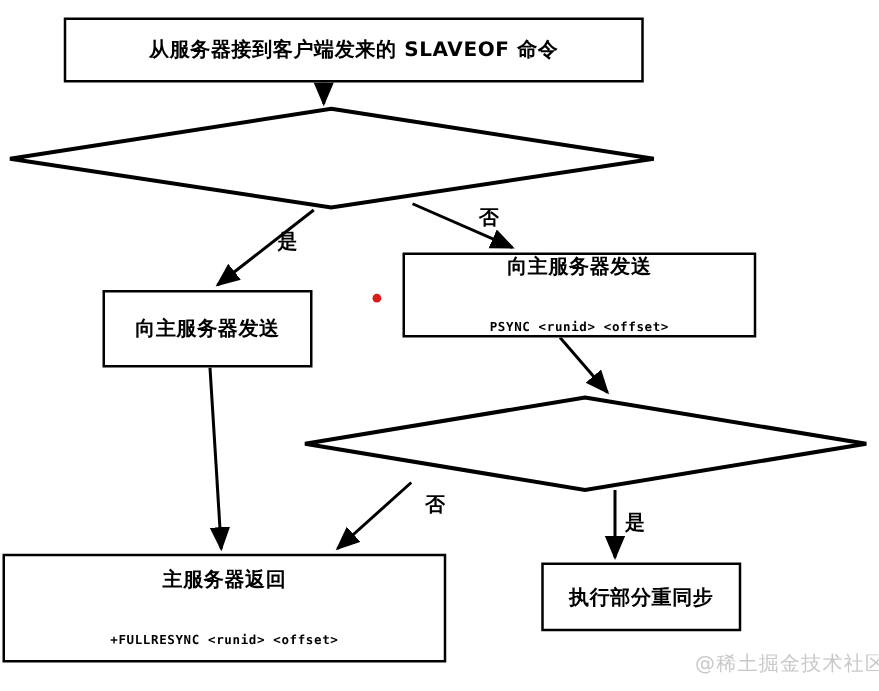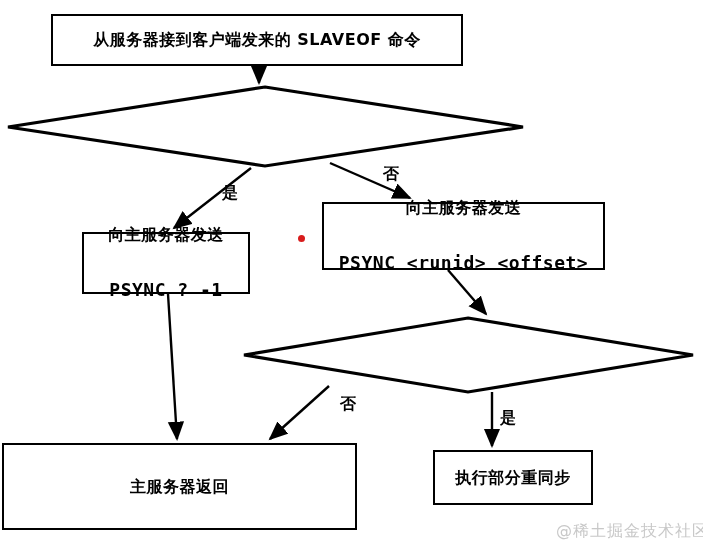--- a/index.html
+++ b/index.html
@@ -43,21 +43,21 @@
     font-family: "DejaVu Sans", "Liberation Sans", sans-serif;
     font-weight: bold;
     font-size: 16px;
     line-height: 1.35;
     letter-spacing: 0.5px;
     white-space: nowrap;
   }
   .mono {
     font-family: "DejaVu Sans Mono", "Liberation Mono", monospace;
     font-weight: bold;
-    font-size: 18px;
+    font-size: 10px;
     line-height: 1.4;
     letter-spacing: 0.5px;
     white-space: nowrap;
     margin-top: 32px;
   }
   .diamond-label {
     position: absolute;
     display: flex;
     align-items: center;
     justify-content: center;
@@ -124,44 +124,44 @@
 
     <line x1="168" y1="294" x2="177" y2="439" stroke="#000000" stroke-width="2.4" marker-end="url(#arrowhead)"></line>
 
     <line x1="448" y1="270" x2="486" y2="314" stroke="#000000" stroke-width="2.4" marker-end="url(#arrowhead)"></line>
 
     <line x1="329" y1="386" x2="270" y2="439" stroke="#000000" stroke-width="2.4" marker-end="url(#arrowhead)"></line>
 
     <line x1="492" y1="392" x2="492" y2="446" stroke="#000000" stroke-width="2.4" marker-end="url(#arrowhead)"></line>
   </svg>
 
-  <div class="node proc-box" style="left:51px; top:14px; width:412px; height:52px;text-align:right;">
+  <div class="node proc-box" style="left:51px; top:14px; width:464px; height:52px;text-align:right;">
     <div class="cn">从服务器接到客户端发来的  SLAVEOF  命令</div>
   </div>
 
 
   <div class="edge-label" style="left:222px; top:183px;">是</div>
   <div class="edge-label" style="left:383px; top:164px;">否</div>
 
   <div class="node proc-box" style="left:82px; top:232px; width:168px; height:62px;">
     <div class="cn">向主服务器发送</div>
-    <div class="mono">PSYNC ? -1</div>
   </div>
 
   <div class="node proc-box" style="left:322px; top:202px; width:283px; height:68px;">
     <div class="cn">向主服务器发送</div>
     <div class="mono">PSYNC &lt;runid&gt; &lt;offset&gt;</div>
   </div>
 
 
   <div class="edge-label" style="left:340px; top:394px;">否</div>
   <div class="edge-label" style="left:500px; top:408px;">是</div>
 
   <div class="node proc-box" style="left:2px; top:443px; width:355px; height:87px;">
     <div class="cn">主服务器返回</div>
+    <div class="mono">+FULLRESYNC &lt;runid&gt; &lt;offset&gt;</div>
   </div>
 
   <div class="node proc-box" style="left:433px; top:450px; width:160px; height:55px;">
     <div class="cn">执行部分重同步</div>
   </div>
 
   <div class="dot-artifact" style="left: 298px; top: 235px; background: rgb(216, 28, 28);"></div>
 
   <div class="watermark" style="left: 556px; top: 521px; color: rgb(200, 200, 200);">@稀土掘金技术社区</div>
 

